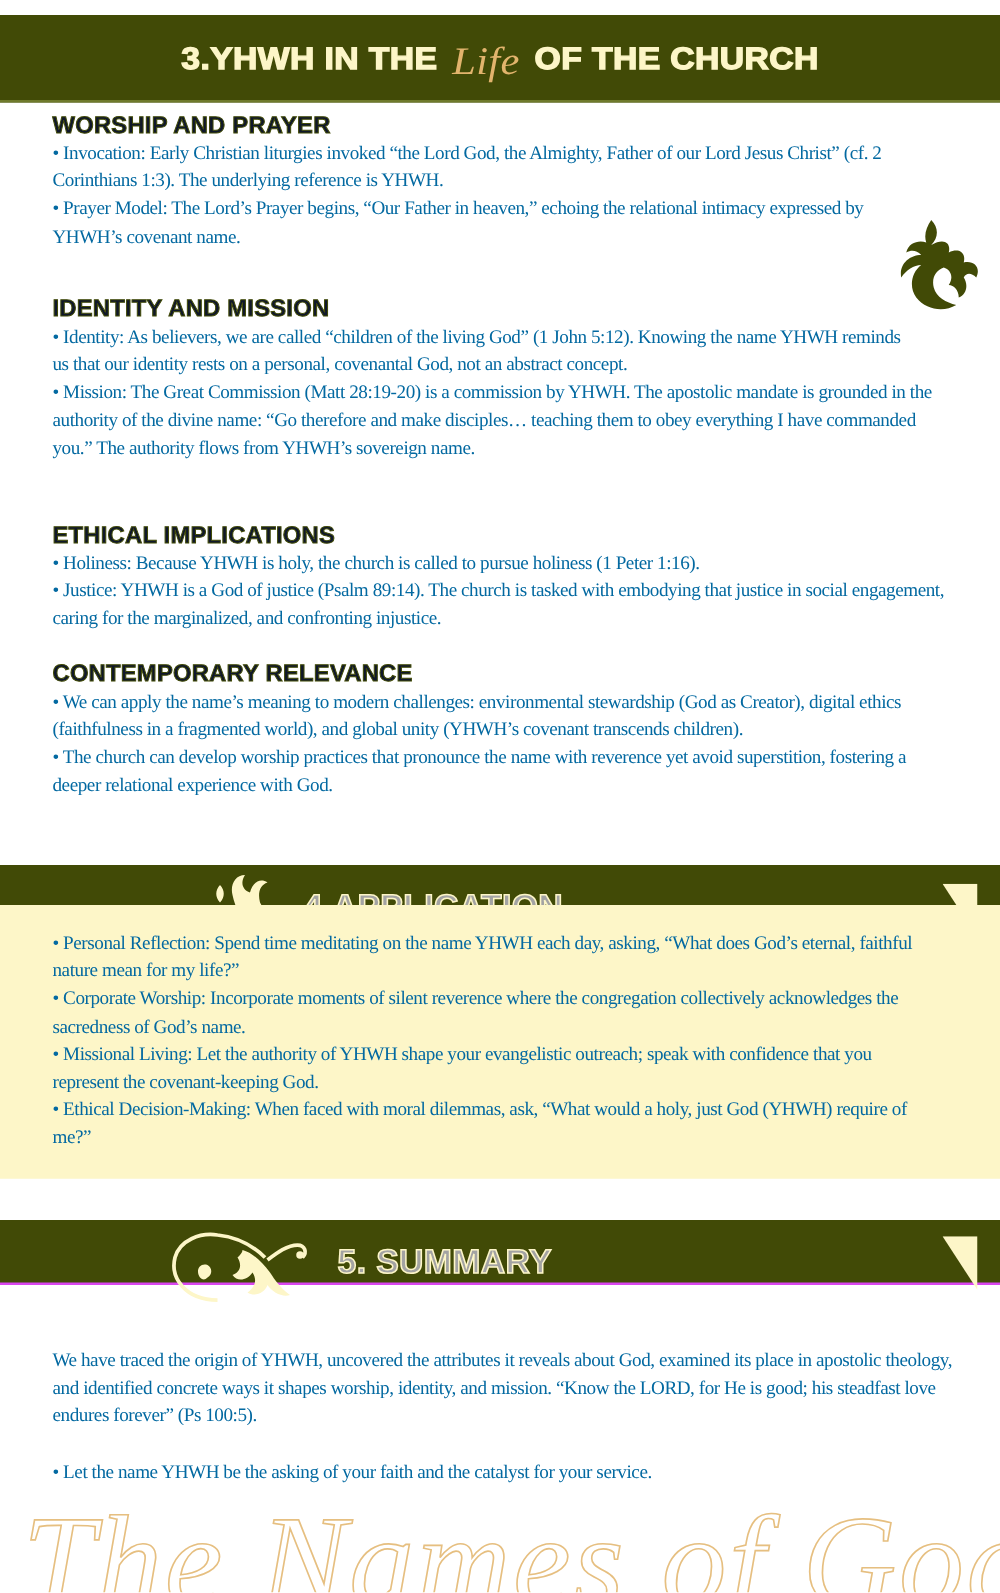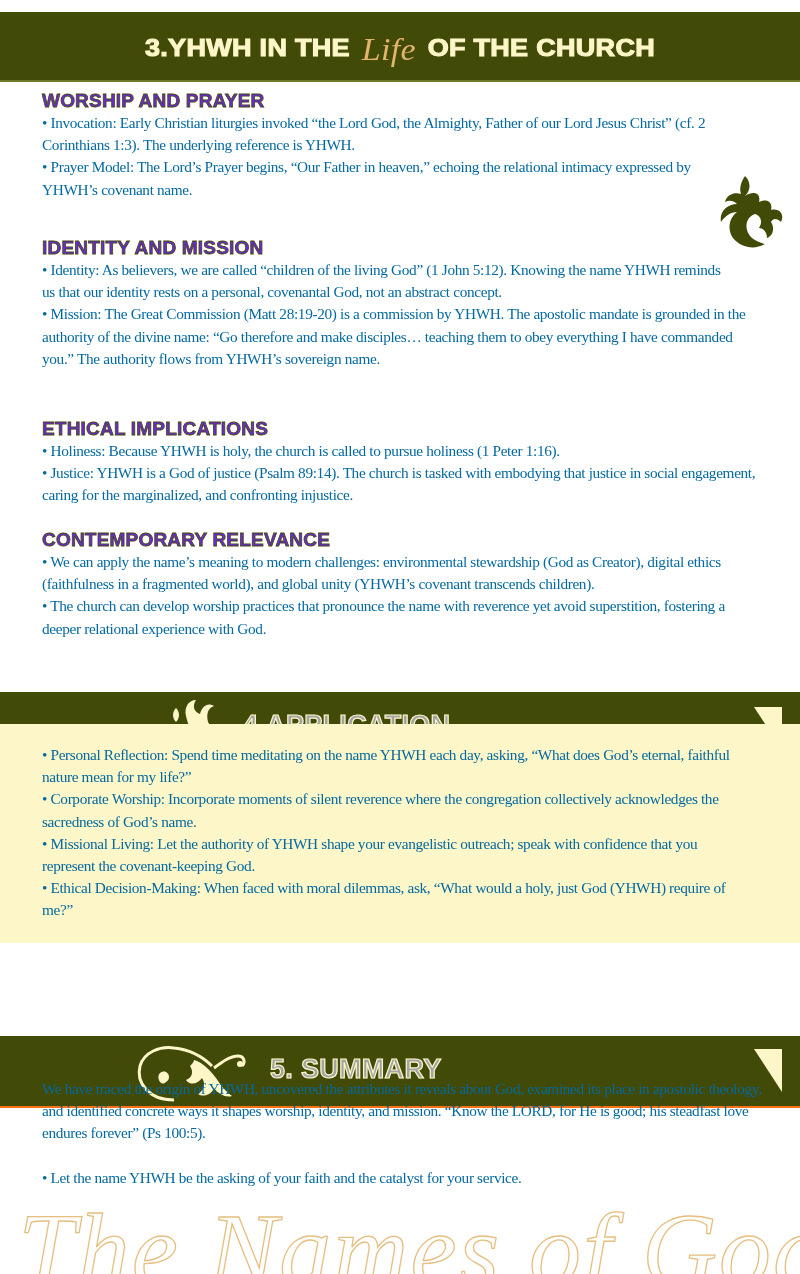--- a/index.html
+++ b/index.html
@@ -18,33 +18,33 @@
     -webkit-text-stroke: 1.2px #fdf6c8;
   }
   .script-word {
     font-family: "Liberation Serif", serif; font-style: italic; font-weight: 400;
     color: #e2b46d; font-size: 34px; -webkit-text-stroke: 0; margin: 0 4px;
     display: inline-block; transform: translateY(4px);
   }
 
   .section { position: absolute; left: 42px; width: 730px; }
   .sec-heading {
-    font-family: "Liberation Sans", sans-serif; font-weight: 900; color: #6d28d9;
+    font-family: "Liberation Sans", sans-serif; font-weight: 900; color: #0f172a;
     font-size: 19px; letter-spacing: 0.2px; -webkit-text-stroke: 0.8px #414a06;
     line-height: 22px; text-transform: uppercase;
   }
   .para {
     font-family: Liberation Serif, serif; font-size: 15.3px; line-height: 22.2px;
     color: #0369a1; letter-spacing: -0.35px;
   }
 
   .ornament-right { position: absolute; left: 715px; top: 172px; width: 72px; height: 80px; }
 
   .band-app { top: 692px; height: 72px; }
-  .band-sum { top: 1036px; height: 72px; border-bottom: 2px solid #f97316; }
+  .band-sum { top: 976px; height: 52px; border-bottom: 2px solid #d946ef; }
   .band-sub {
     font-family: "Liberation Sans", sans-serif; font-weight: 900; color: #a3a3a3;
     font-size: 27px; -webkit-text-stroke: 1.2px #fdf6c8; letter-spacing: 0.3px;
     position: absolute; white-space: nowrap;
   }
   .corner-tri { position: absolute; right: 18px; width: 28px; height: 43px; }
   .band-ornament { position: absolute; }
 
   .cream { position: absolute; left: 0; top: 724px; width: 800px; height: 219px; background: #fdf6c8; }
 

